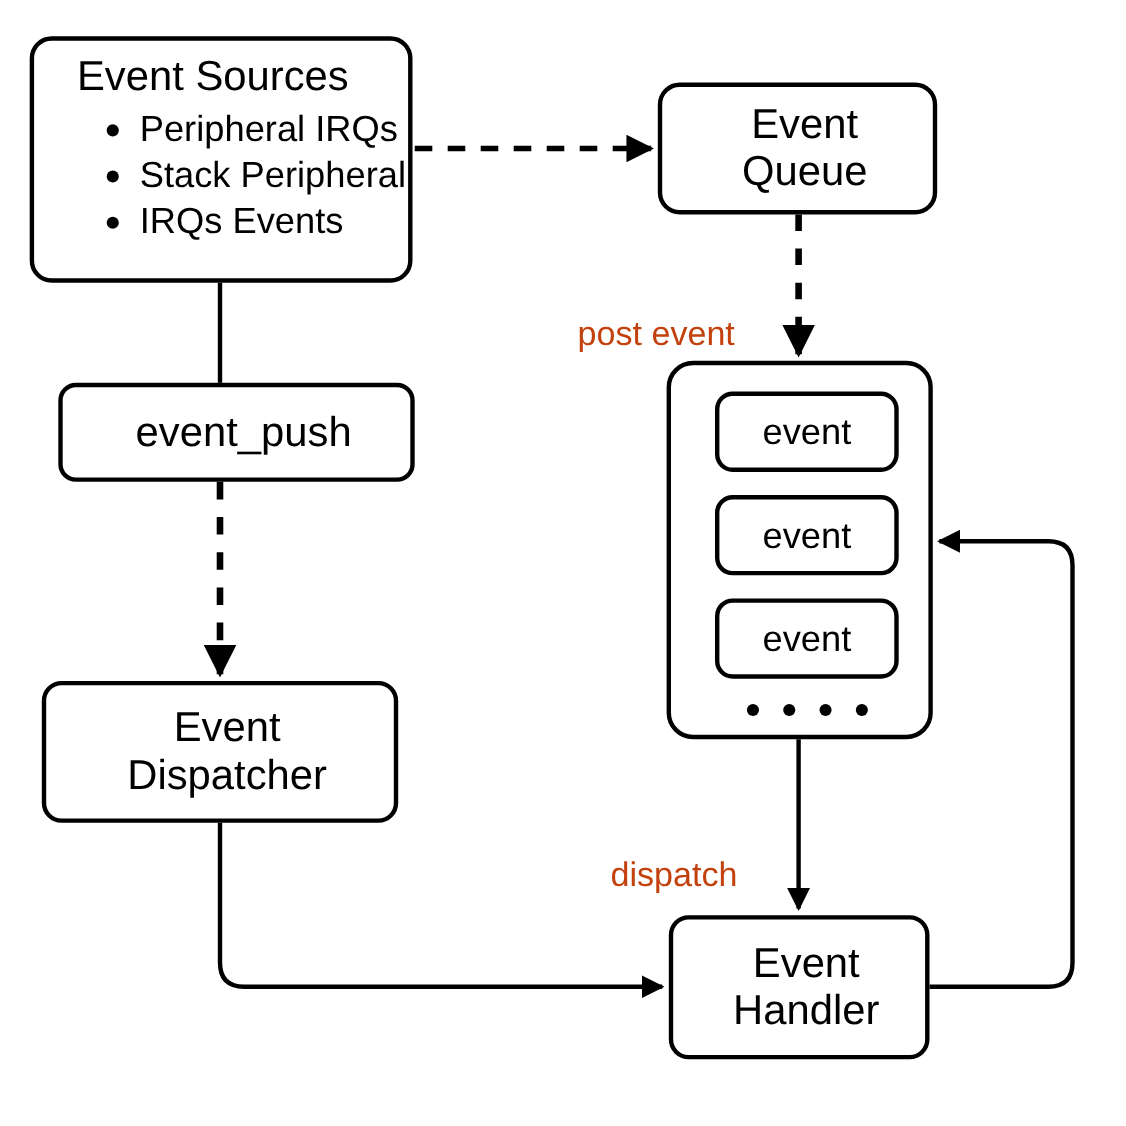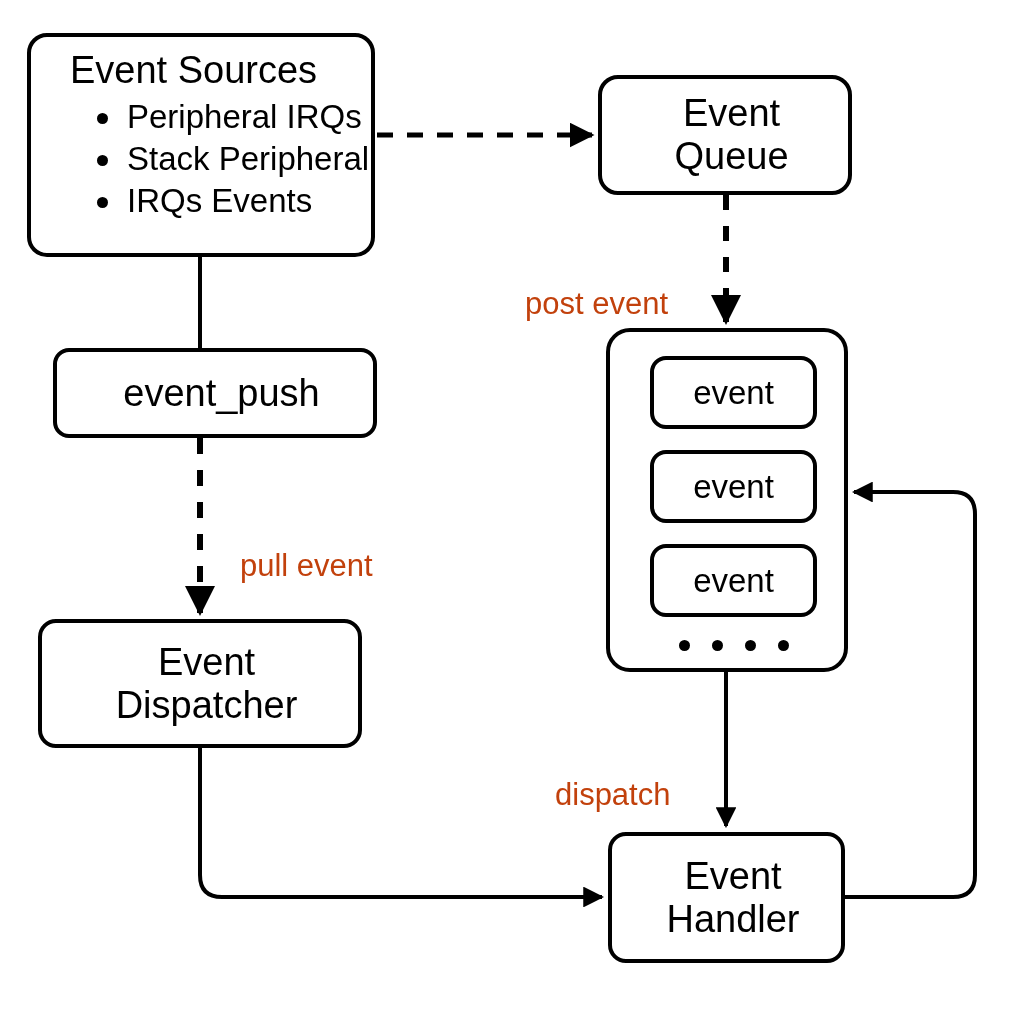--- a/index.html
+++ b/index.html
@@ -225,16 +225,15 @@
       <span></span>
     </div>
   </div>
 
   <div class="node-box" id="node-event-handler">
     <div class="node-title">Event
 Handler</div>
   </div>
 
   <div class="edge-label" id="label-post-event">post event</div>
-  <div class="edge-label" id="label-pull-event">pull event</div>
   <div class="edge-label" id="label-dispatch">dispatch</div>
 
 </div>
 
 </body></html>

